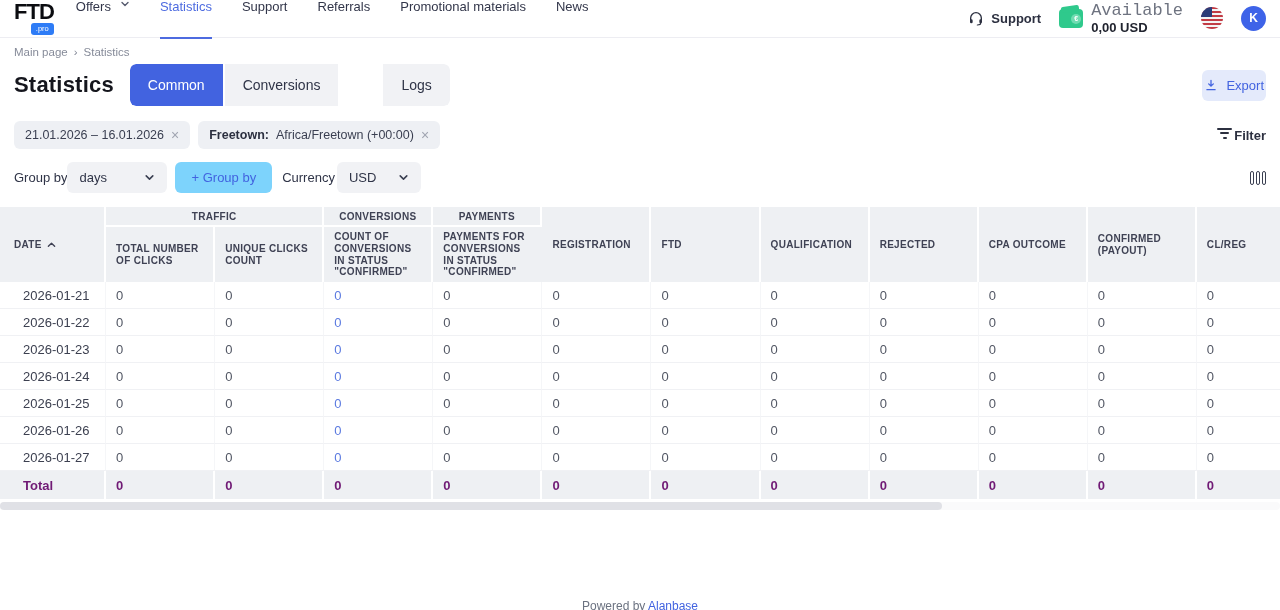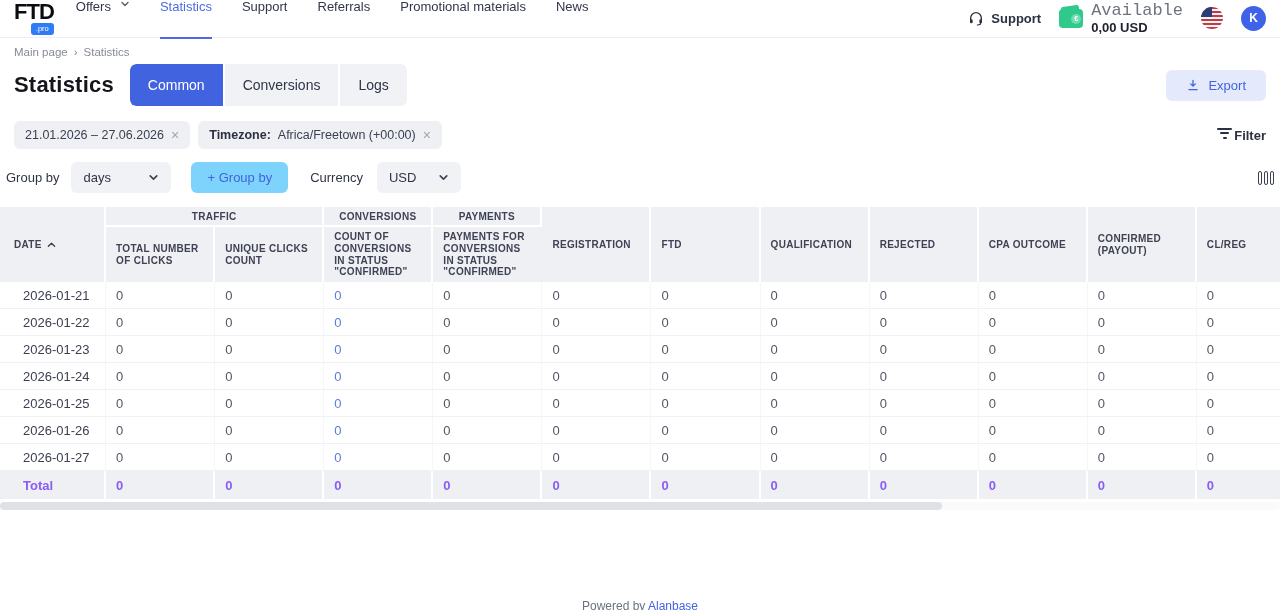--- a/index.html
+++ b/index.html
@@ -31,35 +31,35 @@
 
   
   .breadcrumb { padding:8px 14px 0; font-size:11.5px; color:#868b99; display:flex; align-items:center; gap:6px; }
   .breadcrumb .sep { color:#868b99; }
   .crumb { cursor:pointer; }
   .header-row { display:flex; align-items:center; padding:6px 14px 0; }
   .page-title { font-size:22px; font-weight:700; color:#15161d; letter-spacing:0.2px; }
   .tabs { display:flex; margin-left:16px; border-radius:6px; overflow:hidden; gap:2px; background:#fff; }
   .tab { padding:13px 18px; font-size:14px; background:#f1f2f5; color:#2f3447; cursor:pointer; }
   .tab.active { background:#4263e0; color:#fff; font-weight:500; border-radius:6px 0 0 6px; }
-  .tab:last-child { border-radius:0 6px 6px 0; }
-  .export-btn { margin-left:auto; display:flex; align-items:center; gap:8px; background:#e4eafb; color:#4263e0; font-size:13px; font-weight:500; padding:8px 20px; border-radius:6px; border:none; cursor:pointer; font-family:inherit; }
+  .tab:last-child { border-radius:0 6px 6px 0;margin-left:43px; }
+  .export-btn { margin-left:auto; display:flex; align-items:center; gap:8px; background:#e4eafb; color:#4263e0; font-size:13px; font-weight:500; padding:8px 2px; border-radius:6px; border:none; cursor:pointer; font-family:inherit; }
 
   
   .chips-row { display:flex; align-items:center; padding:15px 14px 0; gap:8px; }
   .chip { background:#eef0f4; border-radius:6px; padding:7px 11px; font-size:12.5px; color:#3a3f51; display:flex; align-items:center; gap:7px; }
   .chip-label { font-weight:700; color:#2c3040; }
   .chip-close { color:#a0a4b0; font-size:14px; line-height:10px; cursor:pointer; }
   .filter-btn { margin-left:auto; display:flex; align-items:flex-start; gap:2px; font-size:13px; font-weight:600; color:#2c3040; cursor:pointer; }
   .funnel { display:flex; flex-direction:column; align-items:center; gap:2.5px; }
   .funnel i { display:block; height:2px; background:#2c3040; border-radius:1px; }
   .funnel i:nth-child(1){ width:15px; } .funnel i:nth-child(2){ width:9px; } .funnel i:nth-child(3){ width:4px; }
 
   
-  .controls-row { display:flex; align-items:center; padding:13px 6px 10px; gap:12px; }
+  .controls-row { display:flex; align-items:center; padding:13px 14px 10px; }
   .ctl-label { font-size:13px; color:#2f3447; }
   .select-pill { background:#f1f2f5; border-radius:6px; padding:8px 12px; font-size:13px; color:#2f3447; display:flex; align-items:center; cursor:pointer; }
   .select-pill .chev-wrap { margin-left:auto; }
   .pill-days { width:100px; }
   .pill-usd { width:84px; margin-left:2px; }
   .addgroup-btn { background:#7dd3fc; color:#4263e0; border:none; font-family:inherit; font-size:13px; font-weight:500; padding:8px 16px; border-radius:6px; cursor:pointer; margin-left:8px; }
   .currency-label { margin-left:10px; }
   .columns-icon { margin-left:auto; display:flex; gap:2px; cursor:pointer; }
   .columns-icon i { display:block; width:4px; height:14px; border:1.5px solid #3a3f51; border-radius:2px; }
 
@@ -69,21 +69,21 @@
   thead th { background:#eef0f3; color:#3f4254; font-size:10px; font-weight:700; text-transform:uppercase; text-align:left; letter-spacing:0.3px; padding:4px 10px; border-right:2px solid #fff; vertical-align:middle; line-height:1.18; }
   thead th:last-child { border-right:none; }
   th.group-th { text-align:center; height:20px; border-bottom:2px solid #fff; padding:3px 0 2px; }
   th.date-th { padding-left:14px; }
   .date-th-inner { display:flex; align-items:center; gap:5px; cursor:pointer; }
   th.sub-th { height:48px; }
   tbody td { padding:0 10px; height:27px; border-bottom:1px solid #f0f1f4; border-right:1px solid #f5f6f8; color:#52576488; font-size:13px; color:#525764; }
   tbody td:last-child { border-right:none; }
   td.date-cell { color:#3c4050; padding-left:23px; }
   td .zero-link { color:#5b7ae0; cursor:pointer; }
-  tr.total-row td { background:#eef0f3; font-weight:700; color:#8b5cf6; border-bottom:none; border-right:2px solid #fff; height:28px; }
+  tr.total-row td { background:#eef0f3; font-weight:700; color:#701a75; border-bottom:none; border-right:2px solid #fff; height:28px; }
   tr.total-row td:last-child { border-right:none; }
   td.total-label { font-weight:700; color:#1d2029; }
 
   
   .hscroll { margin-top:3px; width:1280px; height:8px; background:#fafafb; border-radius:4px; position:relative; }
   .hscroll-thumb { position:absolute; left:0; top:0; height:8px; width:942px; background:#e0e1e6; border-radius:4px; cursor:grab; }
 
   
   .footer { position:absolute; top:599px; left:0; width:1280px; text-align:center; font-size:12px; color:#6b7280; }
   .footer a { color:#4263e0; text-decoration:none; cursor:pointer; }
@@ -162,25 +162,25 @@
     <svg width="14" height="14" viewBox="0 0 24 24">
         <path d="M12 4v10M8 10l4 4 4-4" fill="none" stroke="#4263e0" stroke-width="2.2" stroke-linecap="round" stroke-linejoin="round"></path>
         <path d="M5 20h14" stroke="#4263e0" stroke-width="2.2" stroke-linecap="round"></path>
       </svg>
     <span>Export</span>
   </button>
 </div>
 
 <div class="chips-row">
   <div class="chip">
-    <span>21.01.2026 – 27.06.2026</span>
+    <span>21.01.2026 – 16.01.2026</span>
     <span class="chip-close">×</span>
   </div>
   <div class="chip">
-    <span class="chip-label">Timezone:</span>
+    <span class="chip-label">Freetown:</span>
     <span>Africa/Freetown (+00:00)</span>
     <span class="chip-close">×</span>
   </div>
   <div class="filter-btn">
     <span class="funnel">
         <i></i>
         <i></i>
         <i></i>
       </span>
     <span>Filter</span>

